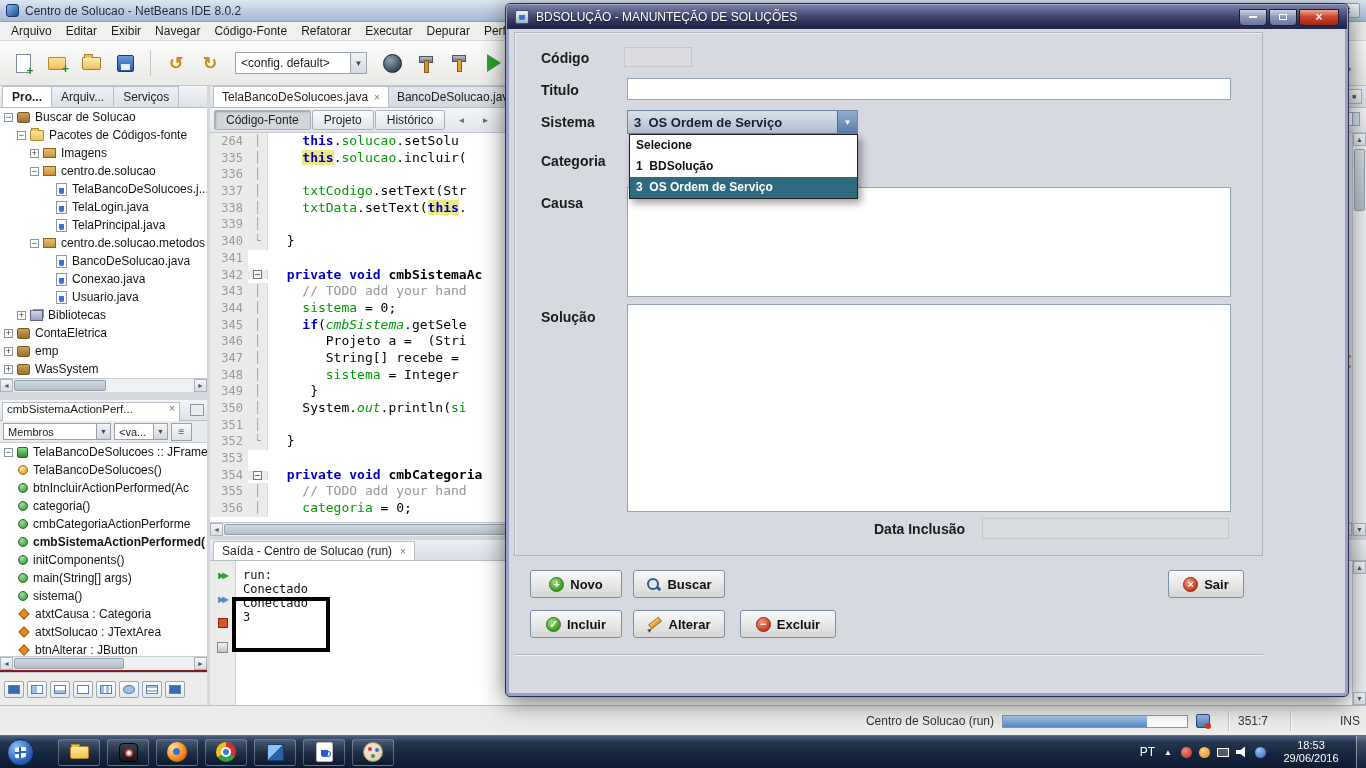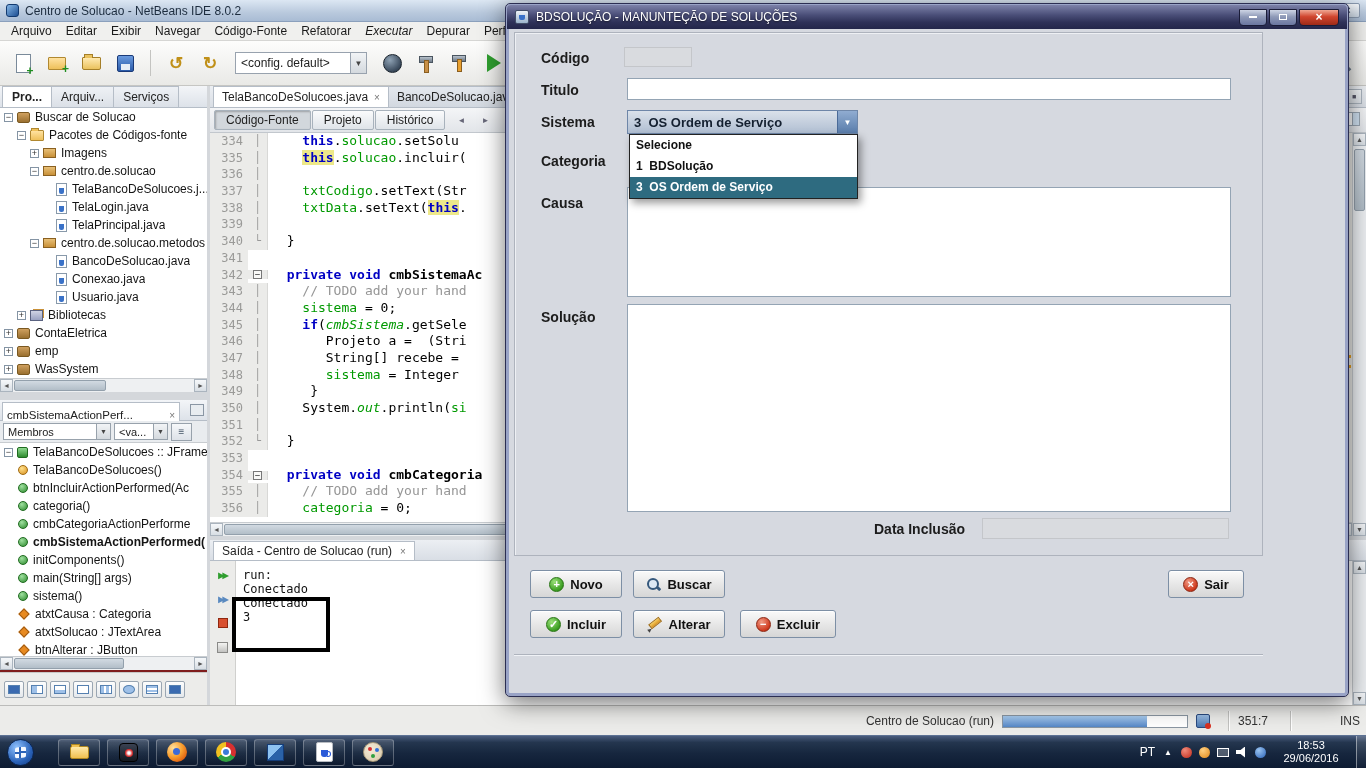--- a/index.html
+++ b/index.html
@@ -83,21 +83,21 @@
   .hscroll{position:absolute;height:14px;background:#eef0f2;border-top:1px solid #c8ccd0;}
   .sa{position:absolute;width:13px;height:13px;font-size:7px;color:#555;background:linear-gradient(#f6f8fa,#d8dee4);
     border:1px solid #aab4be;display:flex;align-items:center;justify-content:center;}
   .sthumb{position:absolute;background:linear-gradient(#d2dae2,#b2bec8);border:1px solid #93a0ac;border-radius:2px;}
   .lp-hscroll{left:0;top:378px;width:207px;}
   .splith1{position:absolute;left:0;top:392px;width:207px;height:8px;background:#d4d7db;}
 
   .nav-header{position:absolute;left:0;top:400px;width:207px;height:21px;
     background:linear-gradient(#f3f5f8,#dde2e9);border-bottom:1px solid #b5bdc7;}
   .nav-tab{position:absolute;left:2px;top:2px;width:178px;height:19px;background:#fff;border:1px solid #b5bdc7;border-bottom:none;
-    font-size:11.5px;color:#222;display:flex;align-items:flex-end;padding:0 4px;white-space:nowrap;overflow:hidden;}
+    font-size:11.5px;color:#222;display:flex;align-items:flex-start;padding:0 4px;white-space:nowrap;overflow:hidden;}
   .nav-tab .x{margin-left:auto;font-size:10px;color:#777;}
   .nav-corner{position:absolute;right:3px;top:4px;width:14px;height:12px;border:1px solid #8a96a4;background:#e8ecf0;}
   .nav-controls{position:absolute;left:0;top:421px;width:207px;height:22px;background:#e9ecef;
     border-bottom:1px solid #c8ccd0;display:flex;align-items:center;gap:3px;padding:0 3px;}
   .mini-combo{height:17px;background:#fff;border:1px solid #98a2ac;display:flex;align-items:center;font-size:11px;color:#222;}
   .mini-combo .val{flex:1;padding-left:4px;white-space:pre;overflow:hidden;}
   .mini-combo .arr{width:14px;height:100%;background:linear-gradient(#f2f4f6,#d4d9de);border-left:1px solid #98a2ac;
     display:flex;align-items:center;justify-content:center;font-size:7px;color:#444;}
   .mc-members{width:108px;}
   .mc-filter{width:54px;}
@@ -307,21 +307,21 @@
     </span>
   </div>
 
   <div class="nb-menubar" id="menubar">
       <div class="menu-item" style="display: inline-block;">Arquivo</div>
       <div class="menu-item" style="display: inline-block;">Editar</div>
       <div class="menu-item" style="display: inline-block;">Exibir</div>
       <div class="menu-item" style="display: inline-block;">Navegar</div>
       <div class="menu-item" style="display: inline-block;">Código-Fonte</div>
       <div class="menu-item" style="display: inline-block;">Refatorar</div>
-      <div class="menu-item" style="display: inline-block; font-style: italic;">Executar</div>
+      <div class="menu-item" style="display: inline-block;">Executar</div>
       <div class="menu-item" style="display: inline-block;">Depurar</div>
       <div class="menu-item" style="display: inline-block;">Perfil</div>
       <div class="menu-item" style="display: inline-block;">Equipe</div>
     </div>
   <div class="nb-toolbar">
     <span id="tb-left" style="display:flex;gap:4px">
         <div class="tbtn">
           <div class="tbi tb-new-file"></div>
         </div>
         <div class="tbtn">
@@ -579,21 +579,21 @@
         <div class="vtab sel">Código-Fonte</div>
         <div class="vtab">Projeto</div>
         <div class="vtab">Histórico</div>
       </span>
     <span class="ebtn">◄</span>
     <span class="ebtn">►</span>
   </div>
   <span class="ed-split"></span>
   <div class="ed-body" id="code">
       <div class="crow">
-        <div class="ln">334</div>
+        <div class="ln">264</div>
         <div class="fold">│</div>
         <div class="ctext"><span class="tok-p">    </span><span class="tok-k">this</span><span class="tok-p">.</span><span class="tok-f">solucao</span><span class="tok-p">.setSolu</span></div>
       </div>
       <div class="crow">
         <div class="ln">335</div>
         <div class="fold">│</div>
         <div class="ctext"><span class="tok-p">    </span><span class="tok-kh">this</span><span class="tok-p">.</span><span class="tok-f">solucao</span><span class="tok-p">.incluir(</span></div>
       </div>
       <div class="crow">
         <div class="ln">336</div>

